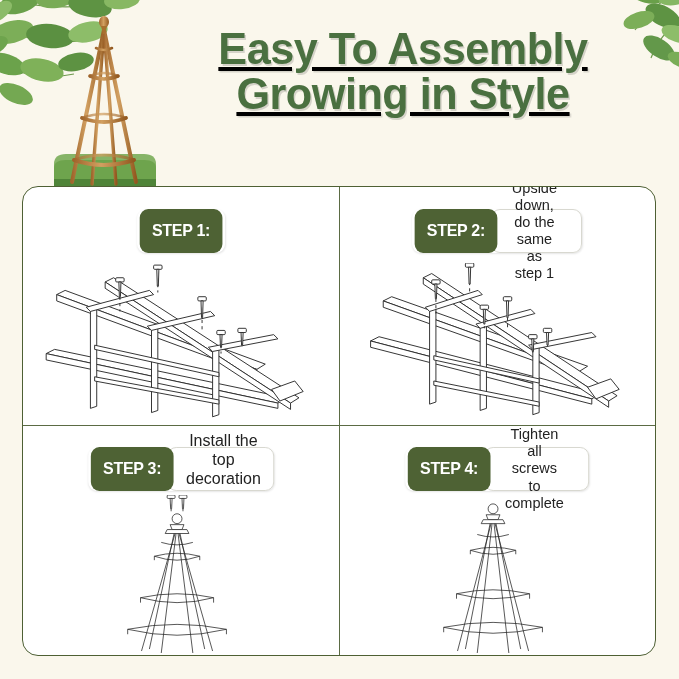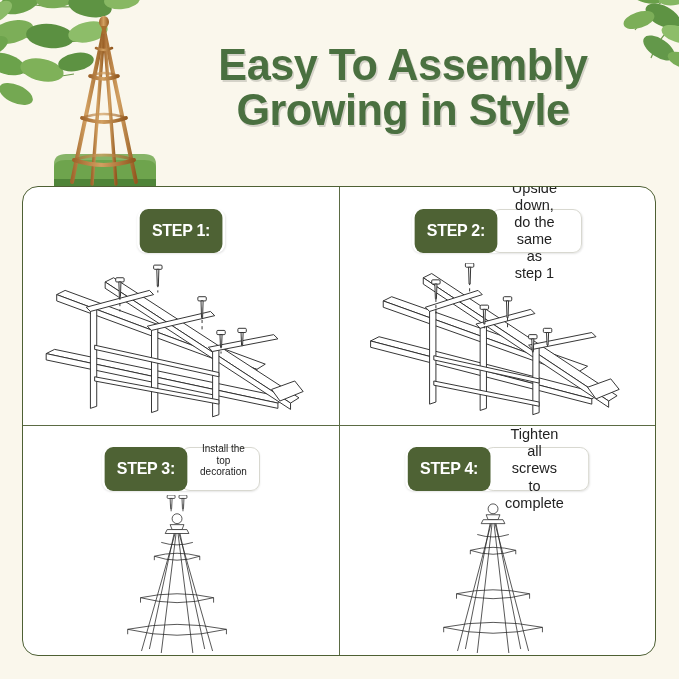--- a/index.html
+++ b/index.html
@@ -16,22 +16,22 @@
   .leaves-tl{left:-10px;top:-12px;width:170px;height:130px;}
   .leaves-tr{right:-8px;top:-14px;width:110px;height:110px;}
 
   
   .hero{position:absolute;left:18px;top:6px;width:150px;height:180px;}
   .hero-bush{position:absolute;left:36px;top:146px;width:102px;height:40px;}
   .hero-obelisk{position:absolute;left:38px;top:8px;width:96px;height:172px;}
 
   
   .title-wrap{
-    position:absolute;left:168px;top:44px;width:470px;
-    text-align:center;line-height:0.92;
+    position:absolute;left:168px;top:28px;width:470px;
+    text-align:center;line-height:0.92;text-decoration:underline;
   }
   .title-line{
     display:block;
     color:#4a7040;
     font-weight:bold;
     font-size:45px;
     letter-spacing:-0.5px;
     transform:scaleX(0.96);
     text-shadow:1.5px 1.5px 0 rgba(120,120,110,0.28);
     white-space:nowrap;
@@ -85,21 +85,21 @@
     margin-left:-9px;
     padding:0 24px 0 20px;
     display:flex;align-items:center;justify-content:center;
     text-align:center;
     color:#222;
     font-size:14.5px;
     line-height:1.18;
     position:relative;z-index:1;
     white-space:pre-line;
   }
-  .badge-val.wide{font-size:10px;padding:0 12px 17px 18px;}
+  .badge-val.wide{font-size:16px;padding:0 12px 17px 18px;}
 
   
   .diagram{position:absolute;left:0;right:0;top:76px;bottom:4px;}
   .diagram svg{width:100%;height:100%;display:block;}
   .diagram.tall{top:70px;}
 </style>
 </head>
 <body>
 
 <div class="stage">

